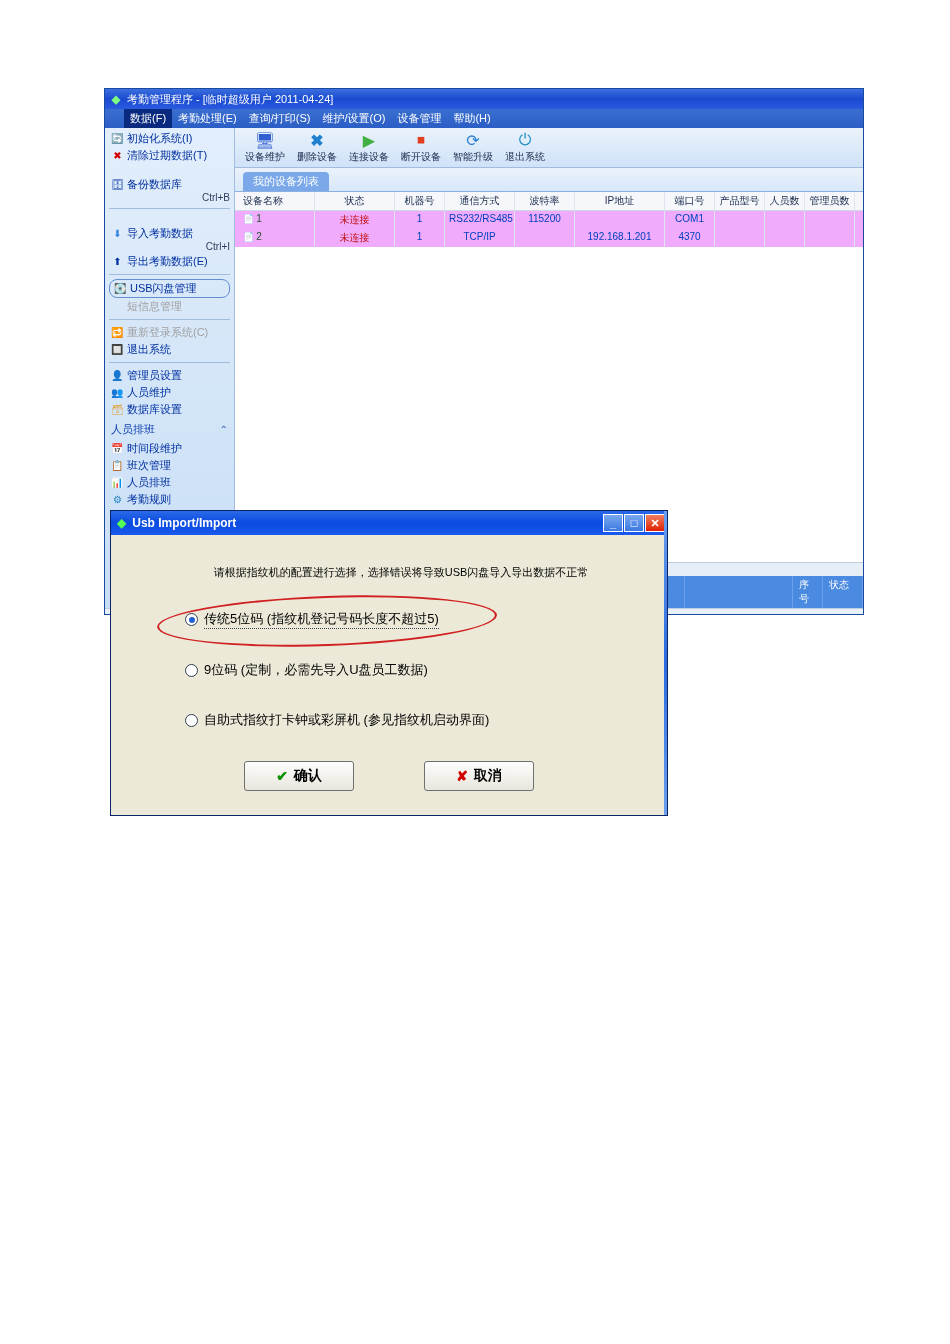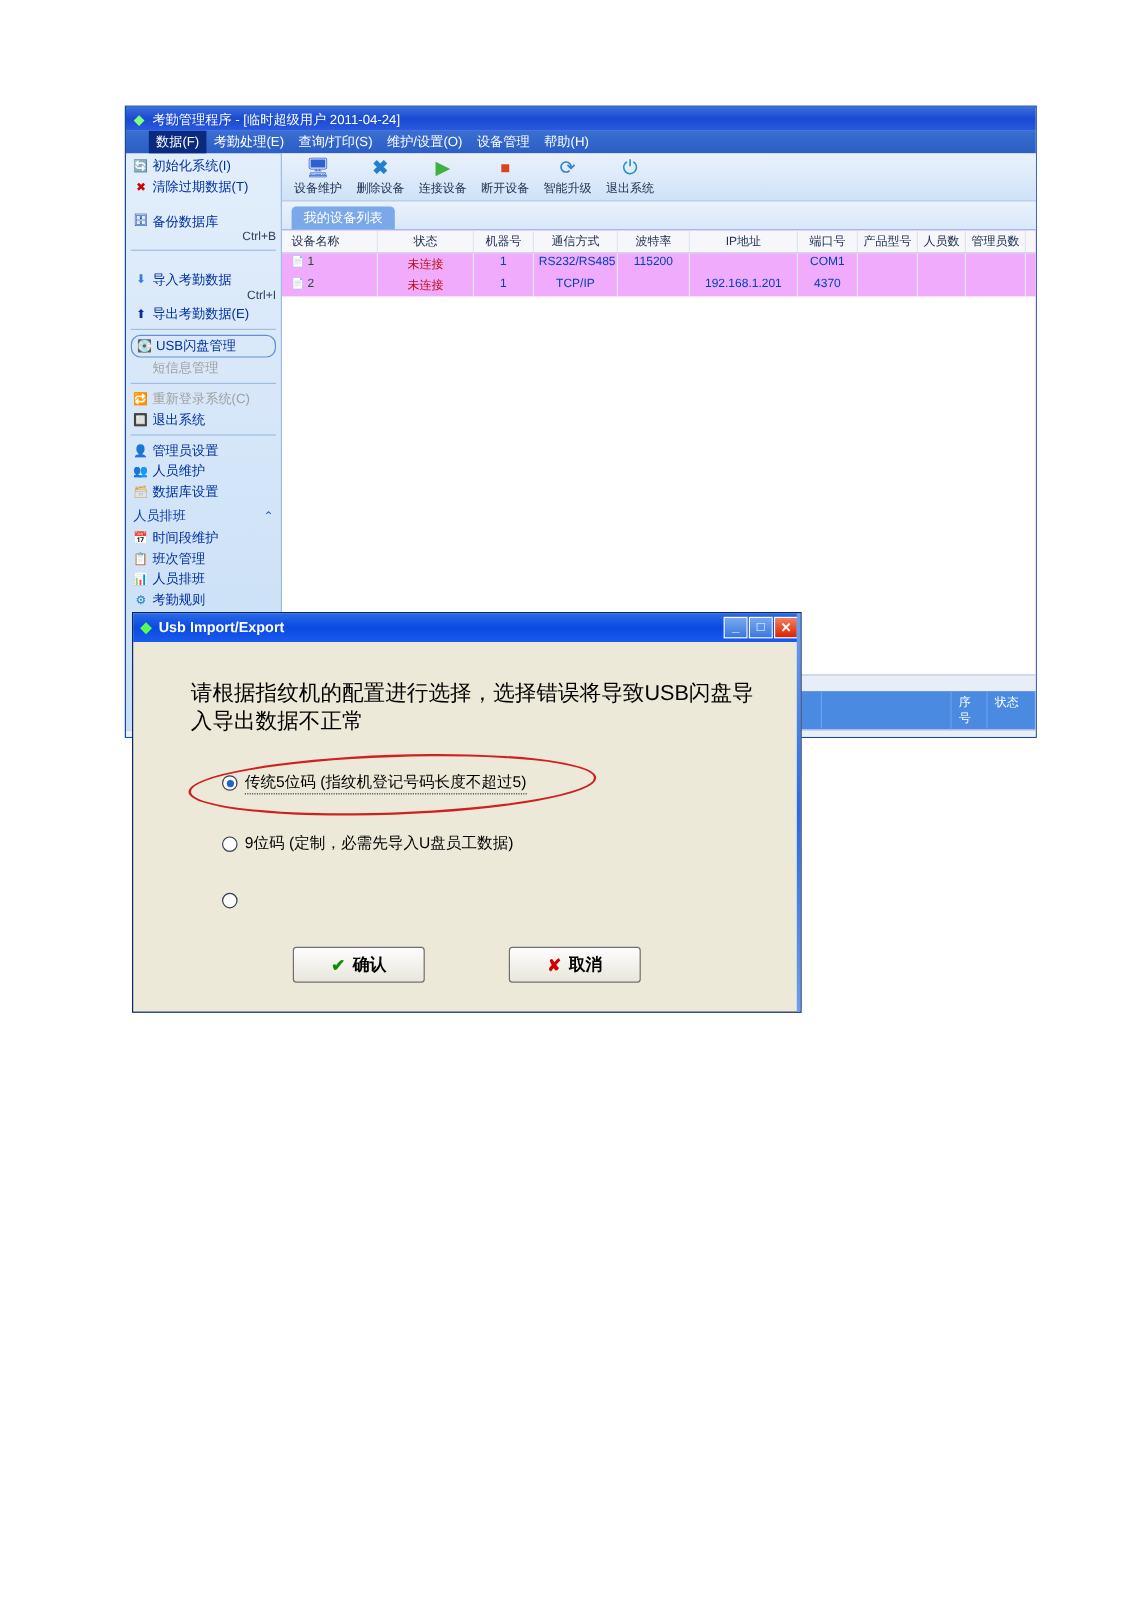--- a/index.html
+++ b/index.html
@@ -90,21 +90,21 @@
       height: 24px; display: flex; align-items: center; color: #fff;
       padding: 0 2px 0 6px; font-size: 12px; font-weight: bold;
     }
     .dialog-title .tb-icon { color: #5f5; margin-right: 6px; font-size: 12px; font-weight:bold; }
     .dialog-title .wincontrols { margin-left: auto; display:flex; gap:1px; }
     .winbtn { width: 20px; height: 18px; border: 1px solid #fff; display:flex;align-items:center;justify-content:center; font-size:11px; font-weight:bold; }
     .winbtn.min { background: linear-gradient(#7aa8f0,#3a78e0); color:#fff; }
     .winbtn.max { background: linear-gradient(#7aa8f0,#3a78e0); color:#fff; }
     .winbtn.close { background: linear-gradient(#f08060,#e02000); color:#fff; }
     .dialog-body { padding: 30px 24px 24px 24px; font-size: 13px; }
-    .dialog-msg { text-align: left; margin-bottom: 30px; font-size: 18px; padding-left: 24px; }
+    .dialog-msg { text-align: center; margin-bottom: 30px; font-size: 11px; padding-left: 24px; }
     .radio-area { position: relative; padding-left: 50px; }
     .radio-line { display: flex; align-items: center; margin-bottom: 32px; font-size: 13px; position:relative; z-index:2; }
     .radio { width: 13px; height: 13px; border-radius: 50%; border: 1px solid #304050; margin-right: 6px; display:inline-flex;align-items:center;justify-content:center; background:#fff; }
     .radio.selected::after { content:""; width:6px; height:6px; border-radius:50%; background:#2060d0; }
     .ellipse {
       position: absolute; left: 22px; top: -14px; width: 340px; height: 50px;
       border: 2px solid #d02020; border-radius: 50%; transform: rotate(-2deg);
       z-index: 1;
     }
     .dialog-buttons { display: flex; justify-content: center; gap: 70px; margin-top: 30px; }
@@ -320,41 +320,42 @@
         </div>
       </div>
     </div>
     <div class="cutoff-row"></div>
   </div>
 </div>
 
 <div class="dialog">
   <div class="dialog-title">
     <span class="tb-icon">◆</span>
-    <span>Usb Import/Export</span>
+    <span>Usb Import/Import</span>
     <div class="wincontrols">
       <div class="winbtn min">_</div>
       <div class="winbtn max">□</div>
       <div class="winbtn close">✕</div>
     </div>
   </div>
   <div class="dialog-body">
     <div class="dialog-msg">请根据指纹机的配置进行选择，选择错误将导致USB闪盘导入导出数据不正常</div>
     <div class="radio-area">
       <div class="ellipse"></div>
       <div class="radio-line">
         <span class="radio selected"></span>
         <span style="border-bottom:1px dotted #304050;">传统5位码 (指纹机登记号码长度不超过5)</span>
       </div>
       <div class="radio-line">
         <span class="radio"></span>
         <span>9位码 (定制，必需先导入U盘员工数据)</span>
       </div>
       <div class="radio-line">
         <span class="radio"></span>
+        <span>自助式指纹打卡钟或彩屏机 (参见指纹机启动界面)</span>
       </div>
     </div>
     <div class="dialog-buttons">
       <div class="dbtn">
         <span class="check-ic">✔</span>
         <span>确认</span>
       </div>
       <div class="dbtn">
         <span class="x-ic">✘</span>
         <span>取消</span>

